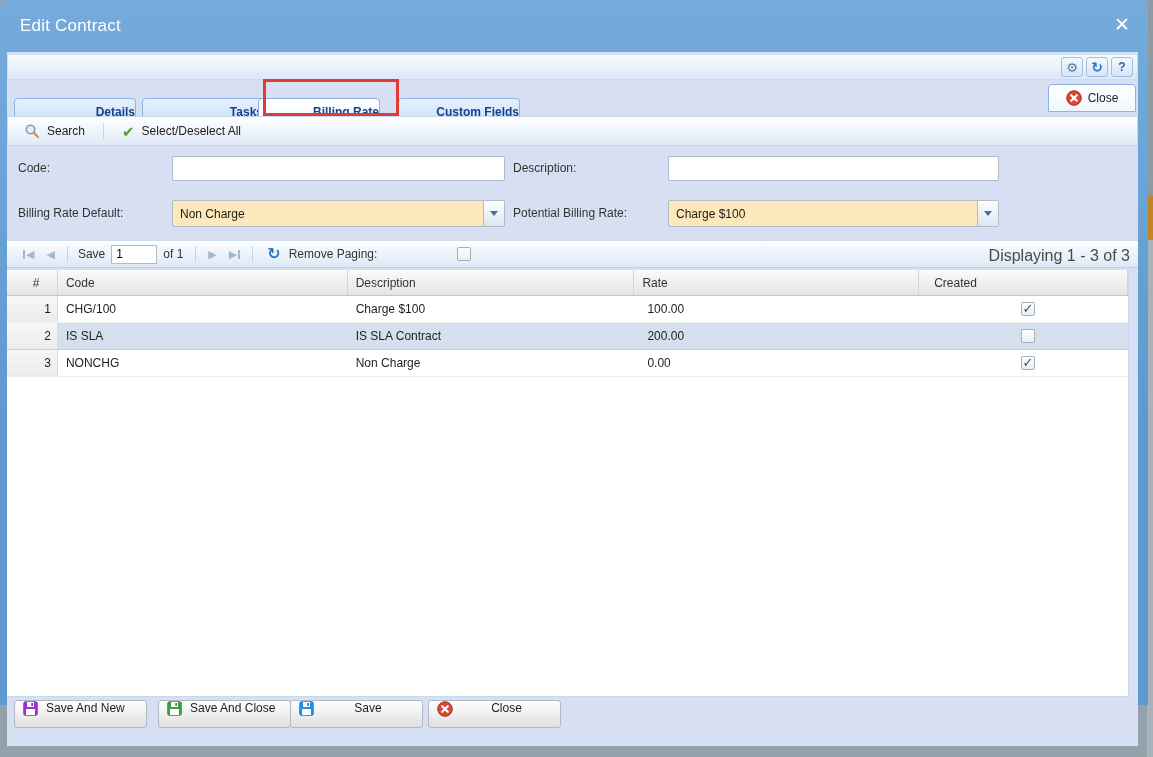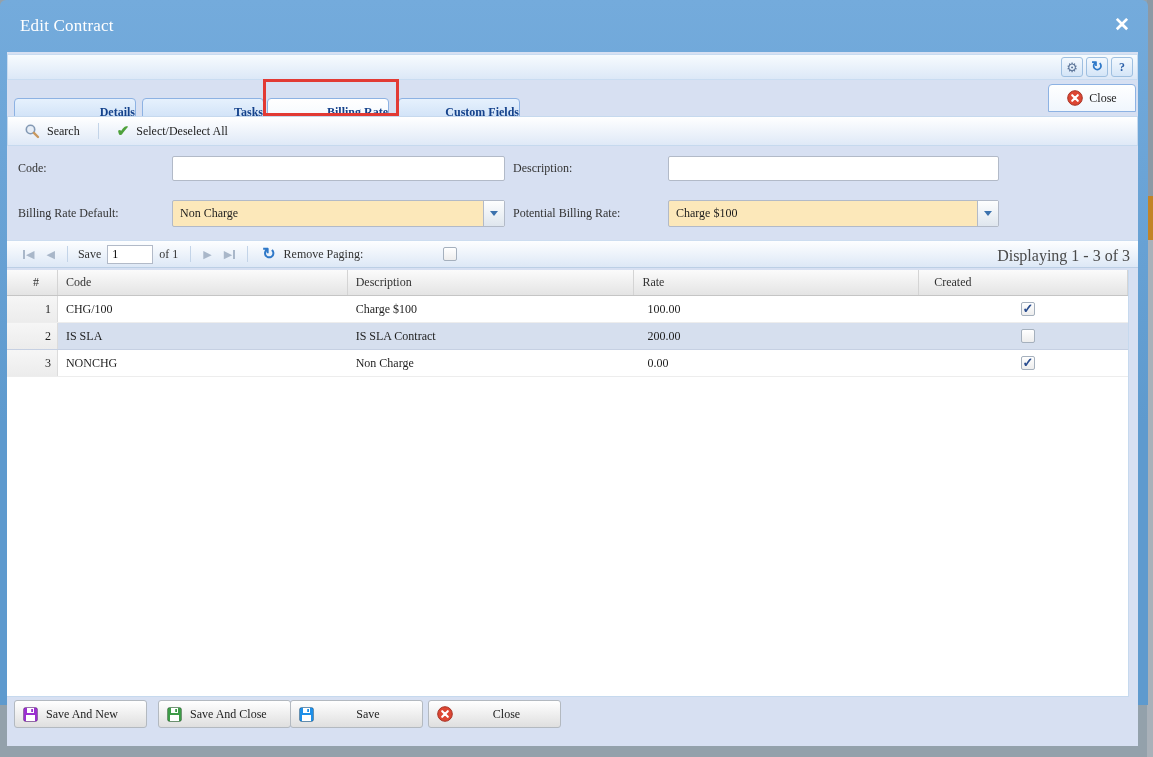--- a/index.html
+++ b/index.html
@@ -6,21 +6,21 @@
   html,body { width:1153px; height:757px; }
   body { font-family:"Liberation Sans","DejaVu Sans",sans-serif; font-size:12px; background:#93a1ab; position:relative; overflow:hidden; }
 
   
   .bg-edge { position:absolute; right:0; top:0; width:6px; height:757px; background:#8d99a4; }
   .bg-edge .seg-orange { position:absolute; top:196px; left:0; width:6px; height:44px; background:#c28427; }
   .bg-edge .seg-light  { position:absolute; top:240px; left:0; width:6px; height:517px; background:#a9b1b9; }
 
   
   .window { position:absolute; left:0; top:0; width:1148px; height:705px;
-            background:linear-gradient(#74abdc,#5e9ace 60%,#5e9ace); border-radius:6px 6px 0 0;font-family:Liberation Serif, serif; }
+            background:linear-gradient(#74abdc,#5e9ace 60%,#5e9ace); border-radius:6px 6px 0 0; }
   .titlebar { position:absolute; left:0; top:0; width:100%; height:52px; }
   .title { position:absolute; left:20px; top:16px; color:#ffffff; font-size:17px; letter-spacing:.2px; }
   .win-close { position:absolute; right:18px; top:14px; color:#ffffff; font-size:19px; font-weight:bold; cursor:pointer; line-height:22px; }
 
   .win-body { position:absolute; left:7px; top:52px; width:1131px; height:694px; background:#d7e0f2; }
 
   
   .panel-toolbar { position:absolute; left:0; top:2px; width:1131px; height:26px;
      background:linear-gradient(#f7fbfe,#dce8f7); border:1px solid #c9dcf1; display:flex; justify-content:flex-end; align-items:center; gap:3px; padding-right:4px; }
   .mini-btn { width:22px; height:20px; border:1px solid #9ebfe0; border-radius:3px;
@@ -28,21 +28,21 @@
   .gear-glyph { color:#5c7599; font-size:13px; line-height:13px; }
   .refresh-glyph { color:#2e78c8; font-size:14px; font-weight:bold; line-height:14px; }
   .help-glyph { color:#2b5fa8; font-size:12px; font-weight:bold; }
 
   
   .tab-strip { position:absolute; left:0; top:30px; width:1131px; height:34px; }
   .tab { position:absolute; top:2px; height:28px; width:122px; border:1px solid #8db2e3; border-radius:4px 4px 0 0;
      background:linear-gradient(#e6f1fd,#c9ddf5); color:#15428b; font-weight:bold; font-size:12px;
      display:flex; align-items:center; justify-content:flex-end; cursor:pointer;margin-top:14px; }
   .tab.active { background:linear-gradient(#ffffff,#f1f7fd); }
-  .tab-details { left:7px; } .tab-tasks { left:135px; } .tab-billing { left:260px;padding-left:22px; } .tab-custom { left:391px; }
+  .tab-details { left:7px; } .tab-tasks { left:135px; } .tab-billing { left:251px;padding-left:22px; } .tab-custom { left:391px; }
   .highlight-box { position:absolute; left:256px; top:-3px; width:136px; height:37px;
      border:3px solid #e23a34; pointer-events:none; z-index:5; }
   .close-tab { position:absolute; top:2px; left:1041px; width:88px; height:28px; border:1px solid #8db2e3; border-radius:4px 4px 0 0;
      background:linear-gradient(#ffffff,#f0f6fd); display:flex; align-items:center; justify-content:center; gap:6px; cursor:pointer; color:#222; }
 
   
   .search-toolbar { position:absolute; left:0; top:64px; width:1131px; height:30px;
      background:linear-gradient(#ffffff,#dfe9f7); border:1px solid #c6d9ee; display:flex; align-items:center; padding-left:12px; gap:8px; }
   .tb-item { display:flex; align-items:center; gap:7px; cursor:pointer; color:#222; padding:2px 4px; }
   .v-sep { width:1px; height:16px; background:#c3d4e8; margin:0 6px; }
@@ -80,21 +80,21 @@
   .c-num { width:51px; justify-content:flex-end; padding-right:6px; padding-left:0; }
   .g-row .c-num { background:linear-gradient(#f6f6f6,#ececec); border-right:1px solid #dcdcdc; }
   .g-row.sel .c-num { background:linear-gradient(#f6f6f6,#ececec); }
   .g-header .c-num { justify-content:center; padding-right:0; }
   .c-code { width:290px; } .c-desc { width:287px; } .c-rate { width:285px; padding-left:13px; } .c-created { width:209px; justify-content:center; }
   .g-header .c-created { justify-content:flex-start; padding-left:15px; }
 
   
   .footer { position:absolute; left:0; top:646px; width:1131px; height:48px; }
   .f-btn { position:absolute; top:2px; height:28px; width:133px; border:1px solid #b3b9c0; border-radius:3px;
-     background:linear-gradient(#ffffff,#dfdfdf); display:flex; align-items:center; padding-left:8px; gap:8px; cursor:pointer; color:#222; }
+     background:linear-gradient(#ffffff,#dfdfdf); display:flex; padding-left:8px; gap:8px; cursor:pointer; color:#222; }
   .f-btn .lbl { flex:1; text-align:left; }
   .f-btn.center-lbl .lbl { text-align:center; padding-right:8px; }
   .b0 { left:7px; } .b1 { left:145px;margin-left:6px; } .b2 { left:283px; } .b3 { left:421px; }
 </style>
 </head>
 <body>
 
 <div class="bg-edge">
   <div class="seg-orange"></div>
   <div class="seg-light"></div>

